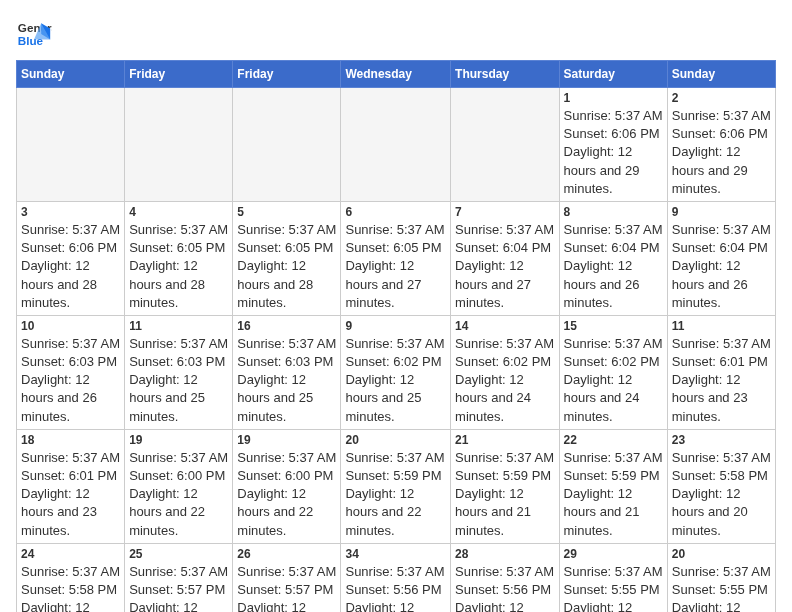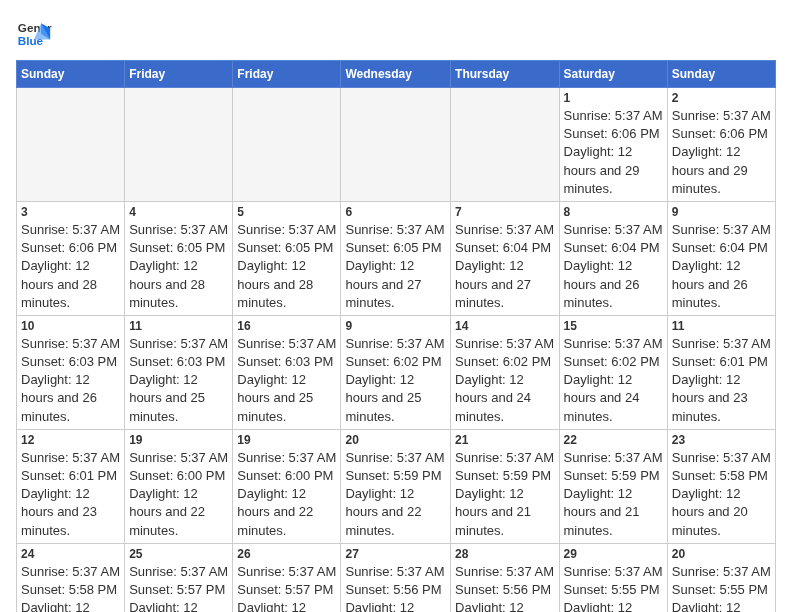--- a/index.html
+++ b/index.html
@@ -212,21 +212,21 @@
         </td>
         <td>
           <span class="day-number">11</span>
           <div class="day-info">Sunrise: 5:37 AM
 Sunset: 6:01 PM
 Daylight: 12 hours and 23 minutes.</div>
         </td>
       </tr>
       <tr>
         <td>
-          <span class="day-number">12</span>
+          <span class="day-number">18</span>
           <div class="day-info">Sunrise: 5:37 AM
 Sunset: 6:01 PM
 Daylight: 12 hours and 23 minutes.</div>
         </td>
         <td>
           <span class="day-number">19</span>
           <div class="day-info">Sunrise: 5:37 AM
 Sunset: 6:00 PM
 Daylight: 12 hours and 22 minutes.</div>
         </td>
@@ -274,21 +274,21 @@
 Sunset: 5:57 PM
 Daylight: 12 hours and 19 minutes.</div>
         </td>
         <td>
           <span class="day-number">26</span>
           <div class="day-info">Sunrise: 5:37 AM
 Sunset: 5:57 PM
 Daylight: 12 hours and 19 minutes.</div>
         </td>
         <td>
-          <span class="day-number">27</span>
+          <span class="day-number">34</span>
           <div class="day-info">Sunrise: 5:37 AM
 Sunset: 5:56 PM
 Daylight: 12 hours and 19 minutes.</div>
         </td>
         <td>
           <span class="day-number">28</span>
           <div class="day-info">Sunrise: 5:37 AM
 Sunset: 5:56 PM
 Daylight: 12 hours and 18 minutes.</div>
         </td>

